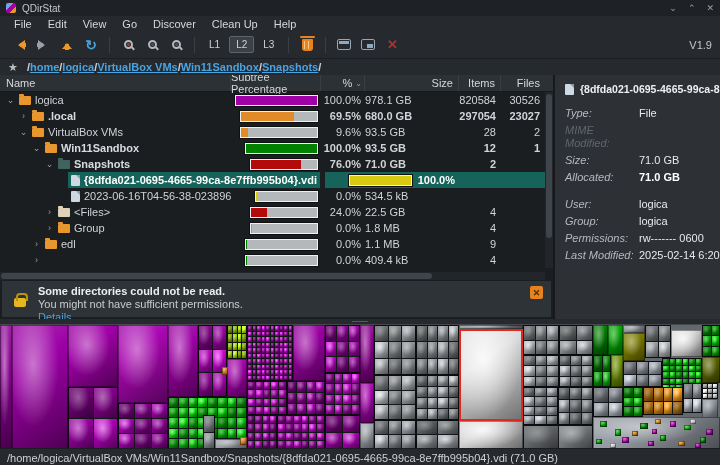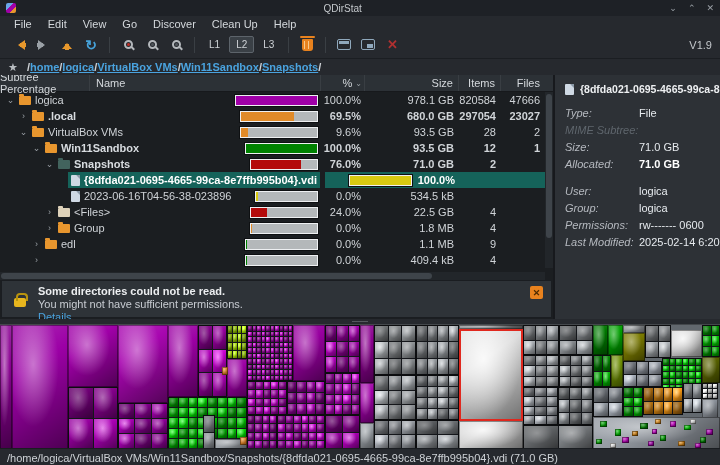--- a/index.html
+++ b/index.html
@@ -4,21 +4,21 @@
 <style>
   html,body{margin:0;padding:0}
   body{width:720px;height:465px;overflow:hidden;background:#26292e;
        font-family:"Liberation Sans",sans-serif;font-size:11px;color:#d0d4d8;}
   *{box-sizing:border-box}
 
   
   .titlebar{height:16px;background:#1e2126;display:flex;align-items:center;padding:0 6px;gap:6px}
   .appicon{width:10px;height:10px;border-radius:2px;
     background:linear-gradient(135deg,#6aa6e8 0 40%,#a000a8 40% 70%,#e8962e 70% 100%)}
-  .tb-title{flex:1;text-align:center;font-size:10px;color:#c4c8cc}
+  .tb-title{flex:1;text-align:left;font-size:10px;color:#c4c8cc}
   .winbtns{display:flex;gap:11px;color:#9aa0a6;font-size:9px}
 
   
   .menubar{height:15px;display:flex;align-items:center;padding:0 6px;background:#26292e}
   .menu-item{padding:0 8px;color:#d4d8dc}
 
   
   .toolbar{height:28px;display:flex;align-items:center;padding:0 8px;gap:2px;background:#26292e;border-bottom:1px solid #1b1e22}
   .tbtn{width:22px;height:22px;display:flex;align-items:center;justify-content:center;border-radius:3px}
   .tsep{width:1px;height:16px;background:#3a3f44;margin:0 5px}
@@ -84,21 +84,21 @@
   .ficon{flex:none;position:relative;width:12px;height:9px;border-radius:1px;background:#e8962e}
   .ficon::before{content:"";position:absolute;top:-2px;left:0;width:5px;height:2px;background:#e8962e;border-radius:1px 1px 0 0}
   .ficon.open{background:#42635d}.ficon.open::before{background:#42635d}
   .ficon.files{background:#ded2ba}.ficon.files::before{background:#ded2ba}
   .ficon.doc{width:9px;height:11px;background:#cfd9e4;border-radius:1px}
   .ficon.doc::before{content:"";position:absolute;top:0;right:0;border:2px solid #8a98a6;border-left-color:transparent;border-bottom-color:transparent;background:none;width:0;height:0;left:auto}
   .c-bar{width:90px;display:flex;flex:none;height:100%;align-items:center}
   .bar{height:11px;border:1px solid #eef0f2;background:#b4b8ba;box-shadow:0 0 0 1px #0e1012;margin-right:3px;display:flex;overflow:hidden}
   .bar-fill{height:100%}
   .c-pct{width:44px;text-align:right;padding-right:4px;flex:none}
-  .c-size{width:94px;text-align:right;padding-right:5px;flex:none;white-space:nowrap}
+  .c-size{width:94px;text-align:left;padding-right:5px;flex:none;white-space:nowrap}
   .c-size.wide{width:auto;flex:1;text-align:left;padding-left:8px}
   .c-items{width:42px;text-align:right;padding-right:5px;flex:none}
   .c-files{width:44px;text-align:right;padding-right:5px;flex:none;overflow:hidden}
   .row .bold-val{font-weight:bold}
   .row.selected{background:#15635a;color:#fff}
   .row.selected .c-name{background:#1b1e21}
 
   .vscroll{position:absolute;right:0;top:17px;bottom:12px;width:8px;background:#22262a}
   .vscroll .thumb{position:absolute;left:1px;right:1px;top:2px;height:82%;background:#3e444a;border-radius:3px}
   .hscroll{height:8px;margin:4px 8px 0 0;background:#22262a;position:relative}
@@ -218,22 +218,22 @@
         <span class="bc-sep">/</span>
         <a class="bc-link">Snapshots</a>
         <span class="bc-sep">/</span>
       </span>
   </div>
 
   <div class="main">
     <div class="leftcol">
       <div class="treewrap">
         <div class="thead">
+          <span class="th h-name">Name</span>
           <span class="th h-bar">Subtree Percentage</span>
-          <span class="th h-name">Name</span>
           <span class="th h-pct">
               <span>%</span>
               <span class="h-chev">⌄</span>
             </span>
           <span class="th h-size">Size</span>
           <span class="th h-items">Items</span>
           <span class="th h-files">Files</span>
         </div>
         <div class="rows" id="tree-rows">
             <div class="row plain">
@@ -246,21 +246,21 @@
                 </span>
               </span>
               <span class="c-bar">
                 <span class="bar" style="width: 83px; margin-left: auto;">
                   <span class="bar-fill" style="width: 100%; background: rgb(160, 0, 168);"></span>
                 </span>
               </span>
               <span class="c-pct">100.0%</span>
               <span class="c-size">978.1 GB</span>
               <span class="c-items">820584</span>
-              <span class="c-files">47666</span>
+              <span class="c-files">30526</span>
             </div>
             <div class="row">
               <span class="c-name">
                 <span class="indent" style="width: 18px;"></span>
                 <span class="expander">›</span>
                 <span class="name-hl">
                   <span class="ficon"></span>
                   <span class="nm">.local</span>
                 </span>
               </span>
@@ -463,21 +463,21 @@
       <div class="d-title">
         <span class="ficon doc"></span>
         <span>{8dfda021-0695-4665-99ca-8e7ffb995b04}</span>
       </div>
       <div id="detail-fields">
           <div class="d-row">
             <span class="d-label">Type:</span>
             <span class="d-val">File</span>
           </div>
           <div class="d-row">
-            <span class="d-label dim">MIME Subtree:</span>
+            <span class="d-label dim">MIME Modified:</span>
             <span class="d-val"></span>
           </div>
           <div class="d-row">
             <span class="d-label">Size:</span>
             <span class="d-val">71.0 GB</span>
           </div>
           <div class="d-row">
             <span class="d-label">Allocated:</span>
             <span class="d-val bold">71.0 GB</span>
           </div>

